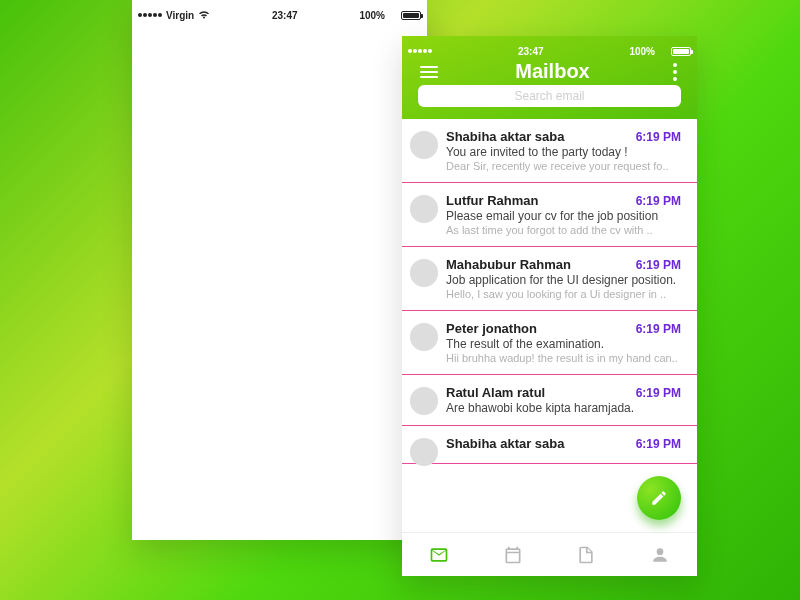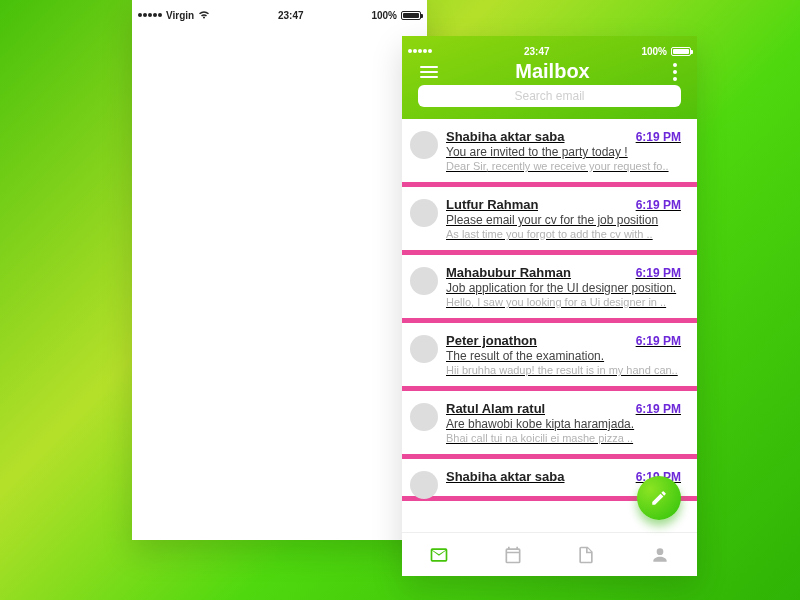--- a/index.html
+++ b/index.html
@@ -32,21 +32,21 @@
     font-size: 10px;
     font-weight: 600;
     color: #222;
   }
   .phone-b .status-bar { color: #fff; }
   .status-left { display: flex; align-items: center; gap: 4px; }
   .dots { display: flex; gap: 1px; }
   .dot { width: 4px; height: 4px; border-radius: 50%; background: #222; }
   .phone-b .dot { background: #fff; }
   .wifi { display:inline-block; }
-  .status-right { display: flex; align-items: center; gap: 4px; }
+  .status-right { display: flex; align-items: center; gap: 16px; }
   .battery { width: 20px; height: 9px; border: 1px solid #222; border-radius: 2px; position: relative; }
   .battery::after { content:""; position:absolute; right:-3px; top:2px; width:2px; height:4px; background:#222; border-radius:0 1px 1px 0;}
   .battery .fill { position:absolute; left:1px; top:1px; bottom:1px; right:1px; background:#222; border-radius:1px;}
   .phone-b .battery { border-color:#fff; }
   .phone-b .battery::after { background:#fff; }
   .phone-b .battery .fill { background:#fff; }
 
   
   .mb-header {
     background: linear-gradient(160deg, #8ed60e 0%, #52c10a 100%);
@@ -64,23 +64,22 @@
   .searchwrap { padding: 0 16px; }
   .searchbox {
     background:#fff;border-radius:6px;height:22px;display:flex;align-items:center;justify-content:center;
     color:#cfcfcf;font-size:12px;
   }
 
   
   .list { flex:1; overflow:hidden; background:#fff; }
   .email {
     padding: 10px 16px 10px 44px;
-    border-bottom: 5px solid #ec4899;
+    border-bottom: 1px solid #ec4899;
     position: relative;
-    text-decoration: underline;
   }
   .av { position:absolute; left:8px; top:12px; width:28px;height:28px;border-radius:50%;
         background:#ddd; }
   .row1 { display:flex; justify-content:space-between; align-items:baseline; }
   .sender { font-size:13px; font-weight:600; color:#222; white-space:nowrap; overflow:hidden; text-overflow:ellipsis; max-width:180px;}
   .time { font-size:12px; font-weight:600; color:#6d28d9; }
   .subject { font-size:12px; color:#444; margin-top:1px; white-space:nowrap; overflow:hidden; text-overflow:ellipsis;}
   .preview { font-size:11px; color:#b2b2b2; margin-top:1px; white-space:nowrap; overflow:hidden; text-overflow:ellipsis;}
 
   
@@ -211,21 +210,20 @@
         <div class="subject">The result of the examination.</div>
         <div class="preview">Hii bruhha wadup! the result is in my hand can..</div>
       </div>
       <div class="email">
         <div class="av"></div>
         <div class="row1">
           <div class="sender">Ratul Alam ratul</div>
           <div class="time">6:19 PM</div>
         </div>
         <div class="subject">Are bhawobi kobe kipta haramjada.</div>
-        <div class="preview">Bhai call tui na koicili ei mashe pizza ..</div>
       </div>
       <div class="email">
         <div class="av"></div>
         <div class="row1">
           <div class="sender">Shabiha aktar saba</div>
           <div class="time">6:19 PM</div>
         </div>
         <div class="subject"></div>
         <div class="preview"></div>
       </div>

